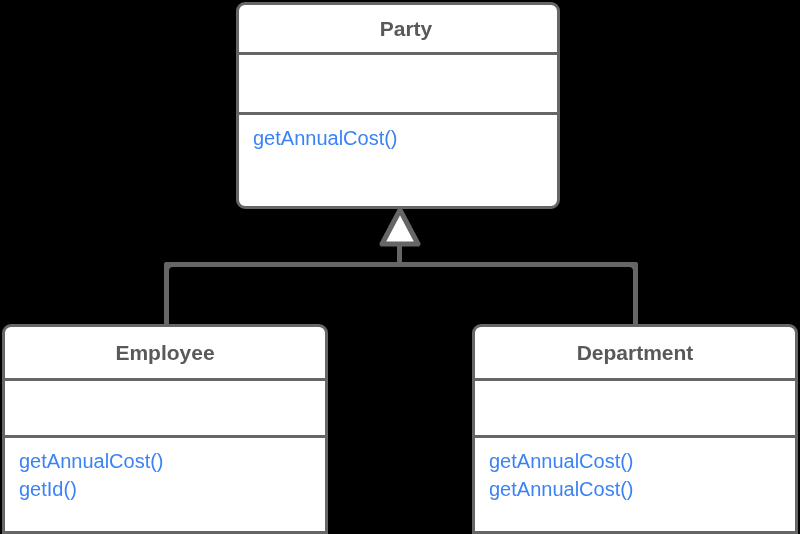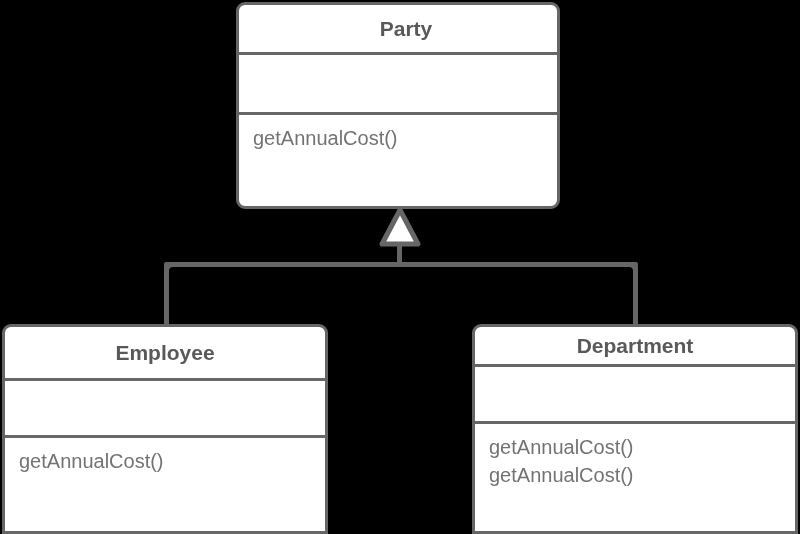--- a/index.html
+++ b/index.html
@@ -45,21 +45,21 @@
     flex: none;
     padding: 4px 12px;
     font-size: 19px;
     color: #595959;
   }
   .uml-ops {
     box-sizing: border-box;
     flex: 1 1 auto;
     padding: 9px 14px 0 14px;
     font-size: 20px;
-    color: #737373;
+    color: #3b82f6;
   }
   .uml-ops .op-line {
     line-height: 1.42;
     white-space: nowrap;
   }
 
   
   #class-party {
     left: 236px;
     top: 2px;
@@ -83,21 +83,21 @@
 
   
   #class-department {
     left: 472px;
     top: 324px;
     width: 326px;
     height: 210px;
     border-bottom-left-radius: 0;
     border-bottom-right-radius: 0;
   }
-  #class-department .uml-name { height: 40px; }
+  #class-department .uml-name { height: 54px; }
   #class-department .uml-attrs { height: 57px; }
 
   
   .conn-line {
     position: absolute;
     background: #666666;
   }
   
   #gen-stem {
     left: 397px;
@@ -185,20 +185,21 @@
   <div class="conn-line" id="gen-drop-left"></div>
   <div class="conn-line" id="gen-drop-right"></div>
   <div class="conn-line" id="gen-corner-left"></div>
   <div class="conn-line" id="gen-corner-right"></div>
 
   <div class="uml-class" id="class-employee">
     <div class="uml-name">Employee</div>
     <div class="uml-attrs"></div>
     <div class="uml-ops">
       <div class="op-line">getAnnualCost()</div>
+      <div class="op-line">getId()</div>
     </div>
   </div>
 
   <div class="uml-class" id="class-department">
     <div class="uml-name">Department</div>
     <div class="uml-attrs"></div>
     <div class="uml-ops">
       <div class="op-line">getAnnualCost()</div>
       <div class="op-line">getAnnualCost()</div>
     </div>

